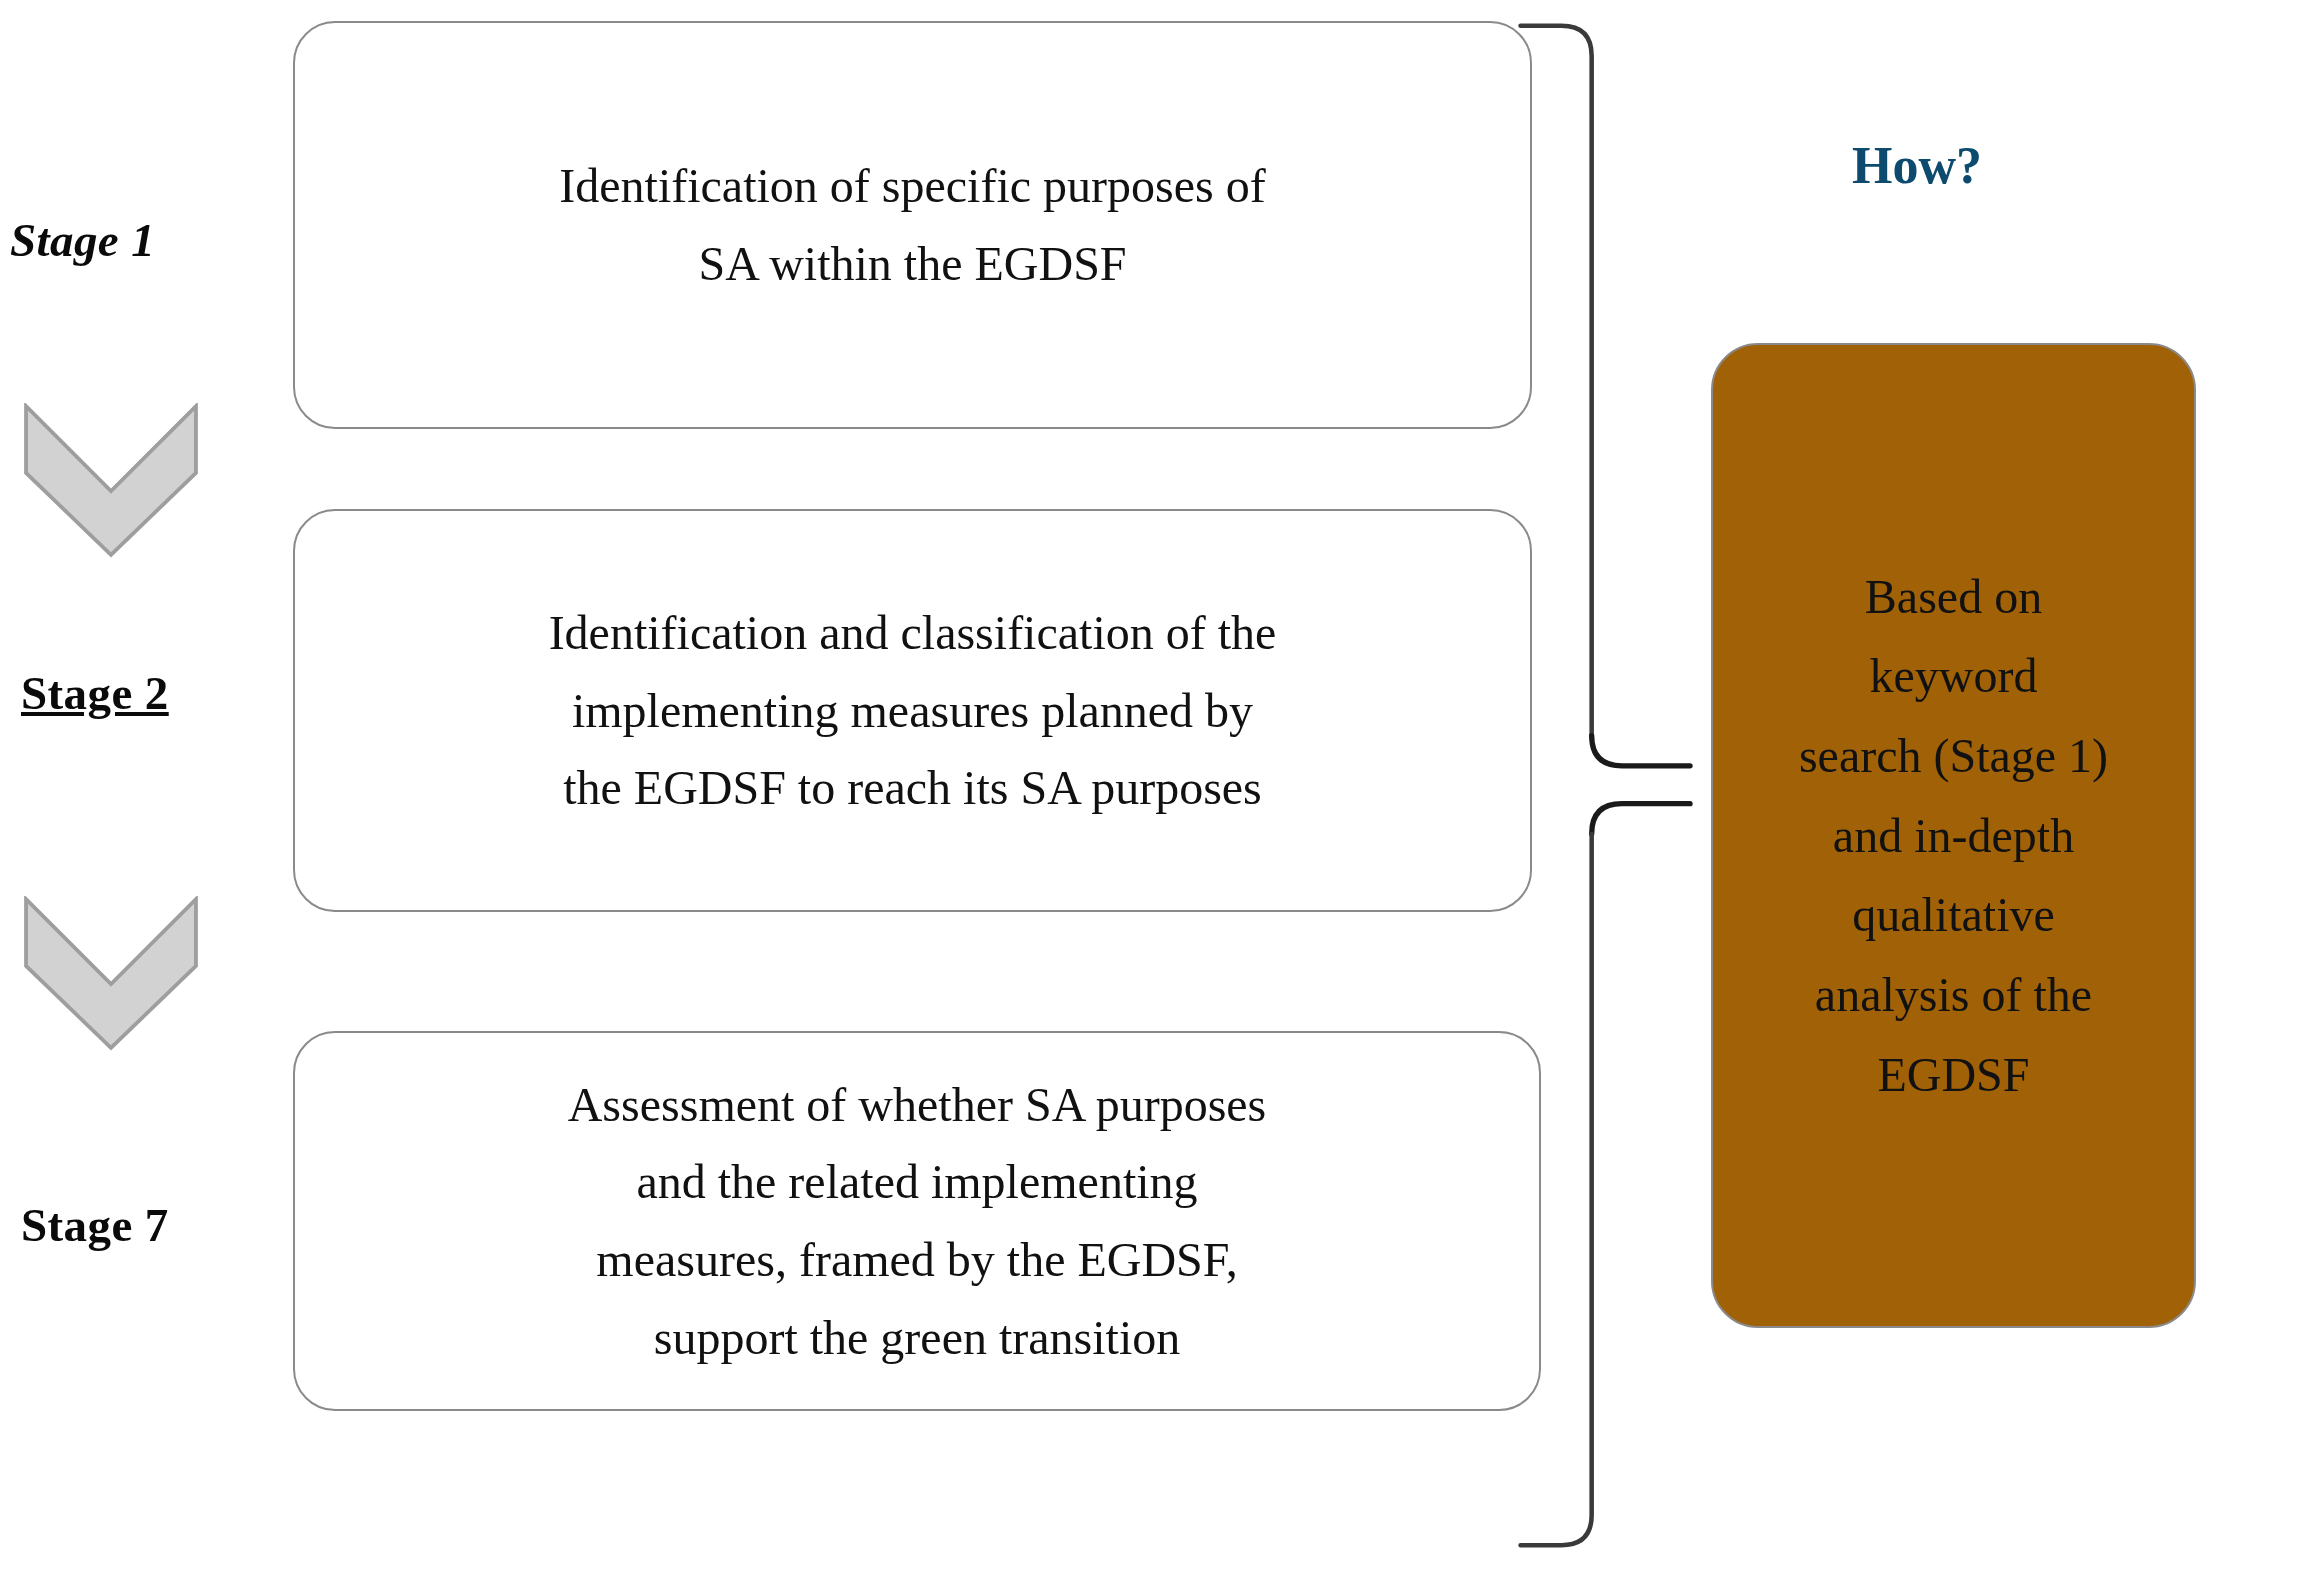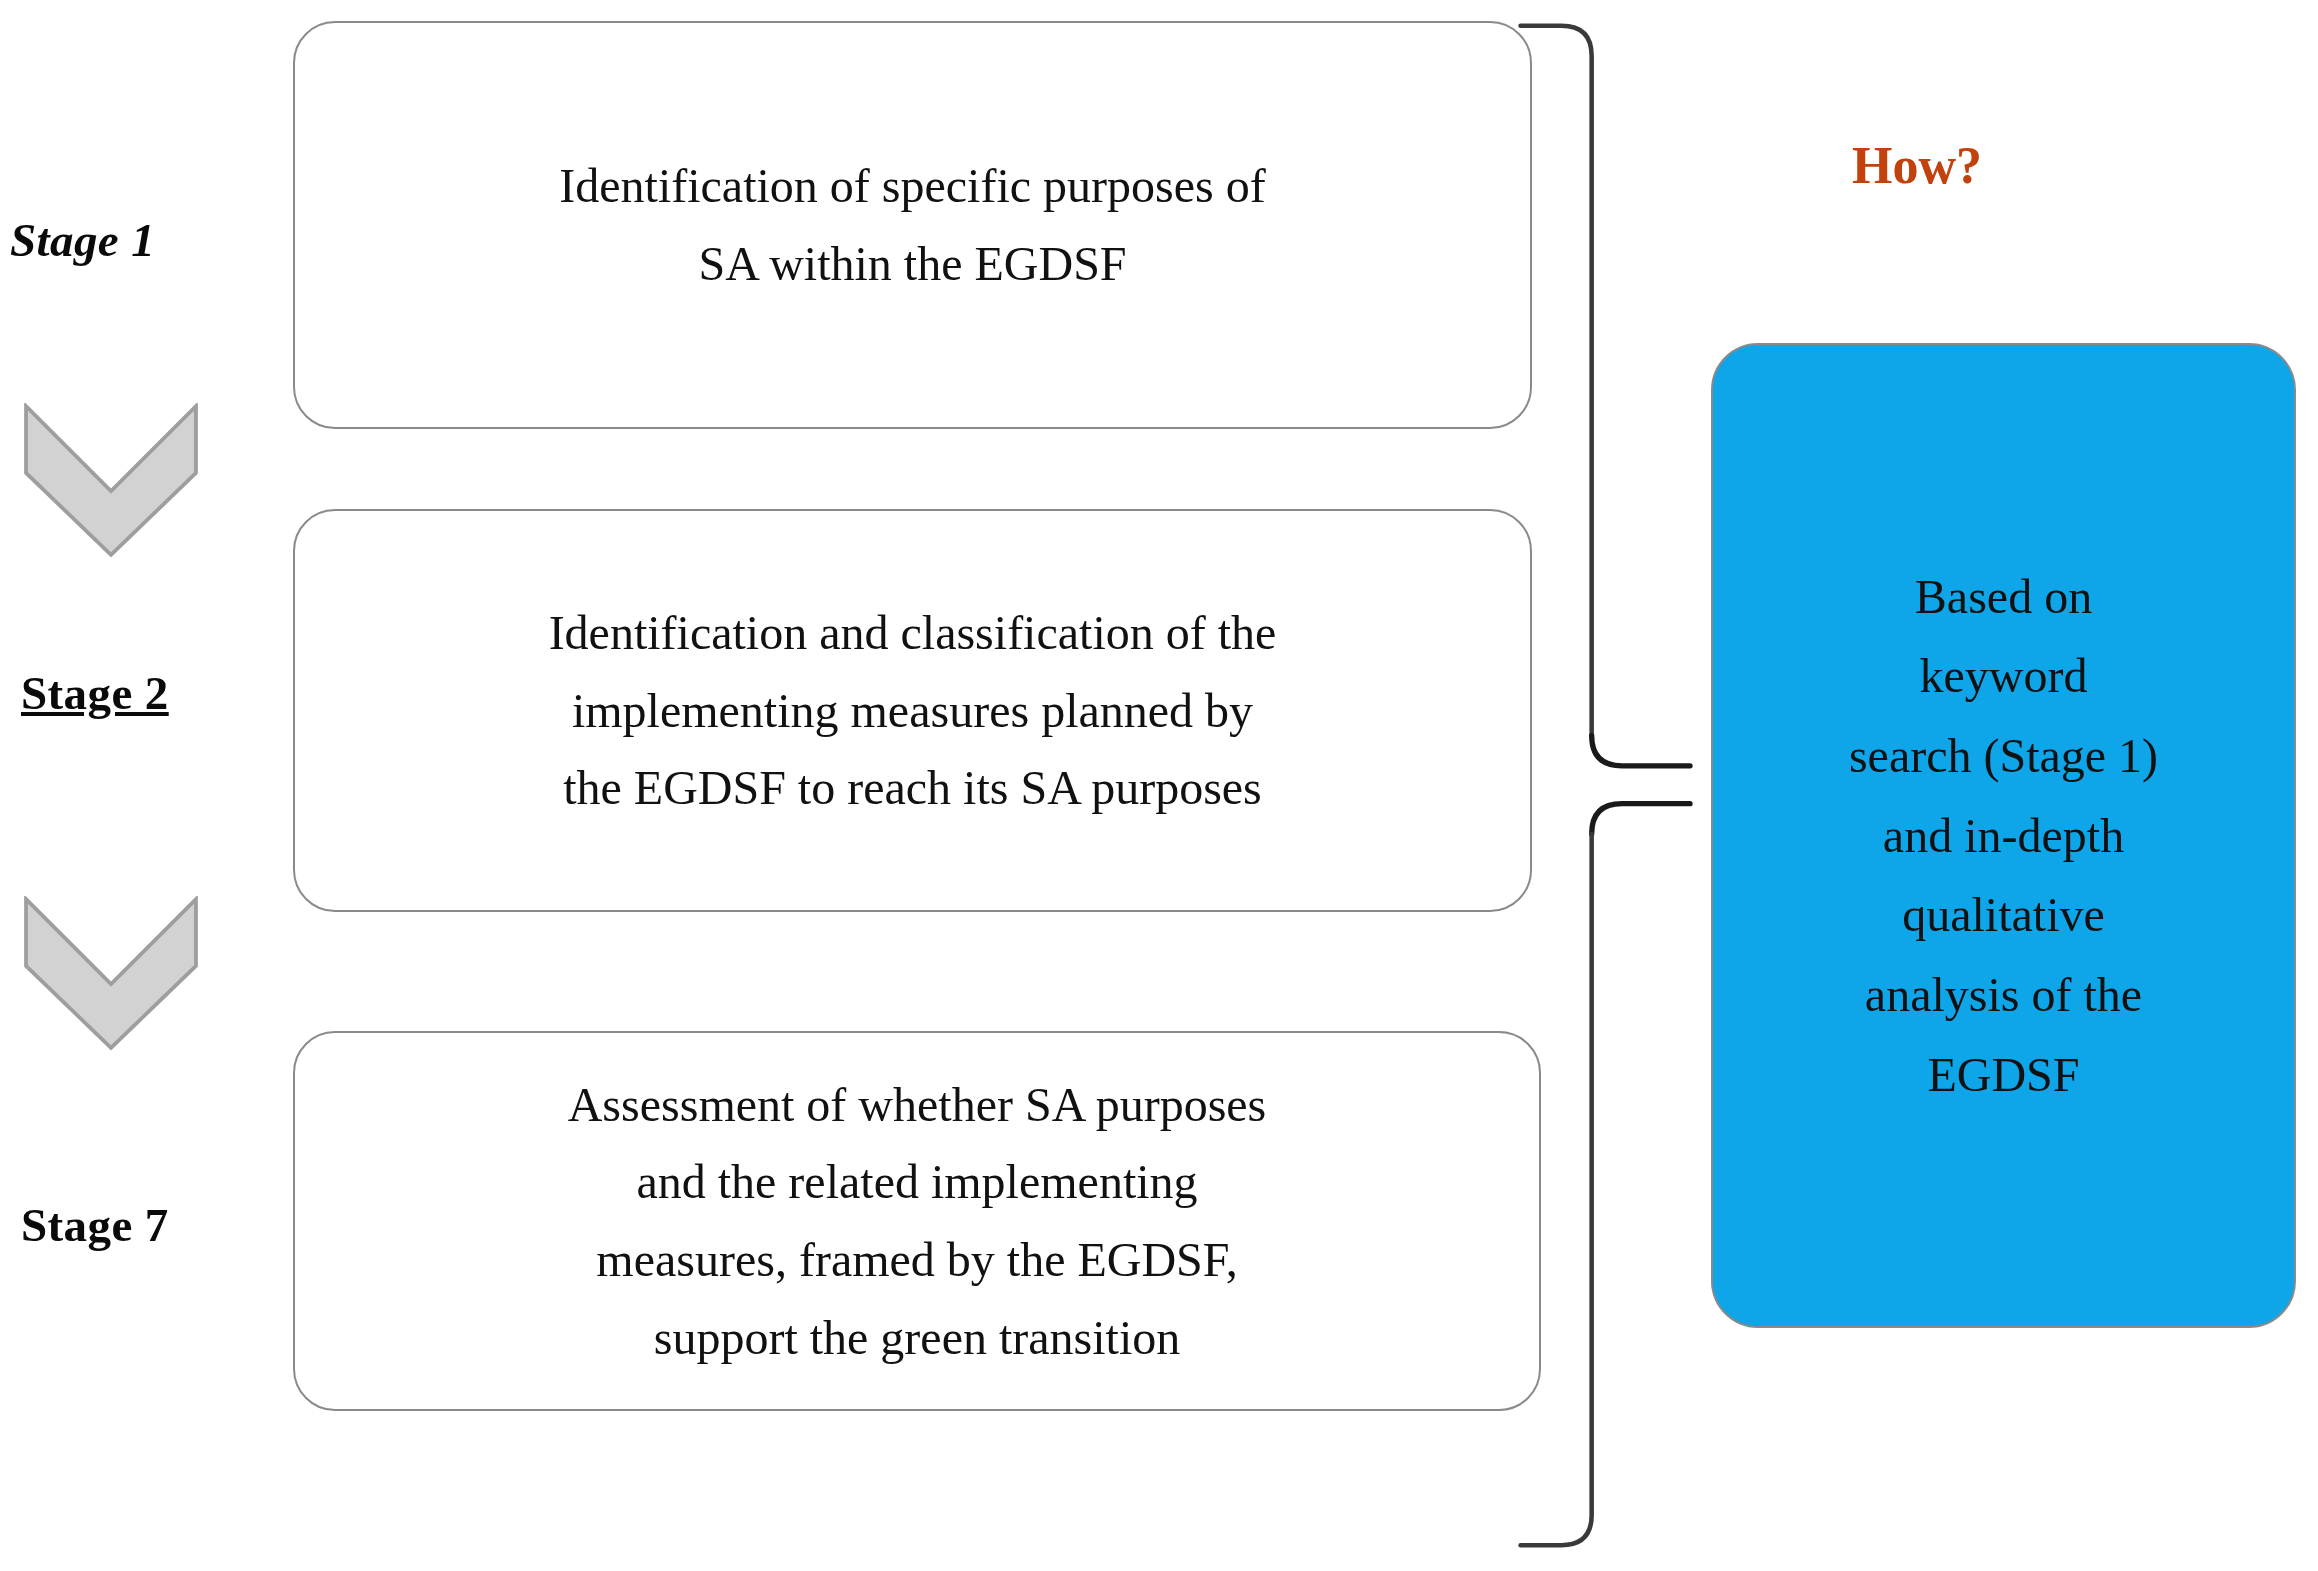--- a/index.html
+++ b/index.html
@@ -71,35 +71,35 @@
 
   
   #how-label {
     position: absolute;
     left: 1852px;
     top: 140px;
     font-family: "Liberation Serif", "DejaVu Serif", serif;
     font-weight: bold;
     font-size: 52px;
     line-height: 1;
-    color: #c2410c;
+    color: #0c4a6e;
     white-space: nowrap;
   }
 
   
   #how-box {
     position: absolute;
     left: 1711px;
     top: 343px;
-    width: 585px;
+    width: 485px;
     height: 985px;
     box-sizing: border-box;
     border: 2.3px solid #8a8a8a;
     border-radius: 47px;
-    background: #0ea5e9;
+    background: #a16207;
     display: flex;
     align-items: center;
     justify-content: center;
   }
   #how-box-text {
     font-family: "Liberation Serif", "DejaVu Serif", serif;
     font-size: 48px;
     line-height: 1.66;
     text-align: center;
     color: #111111;

